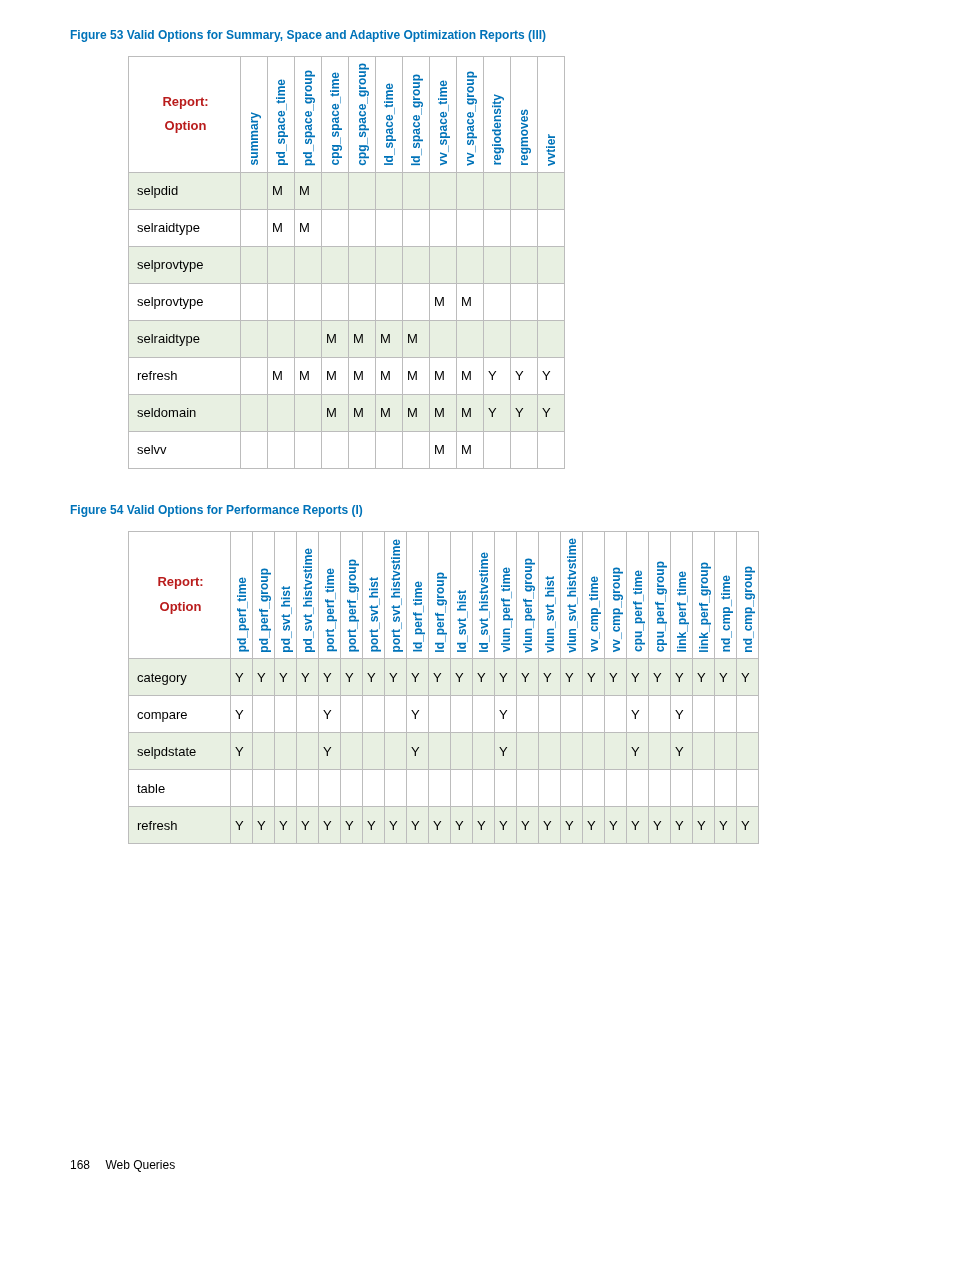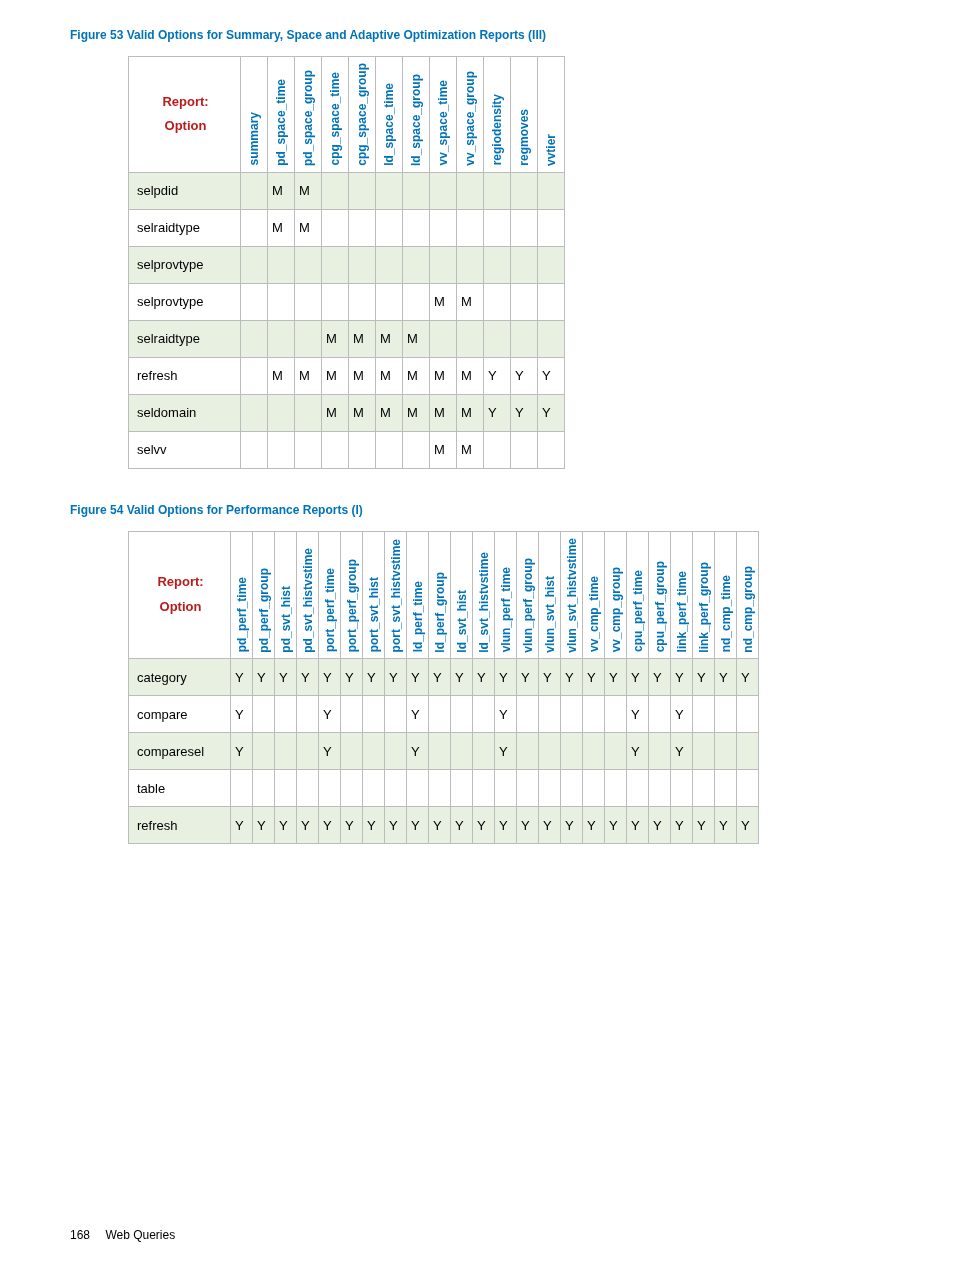--- a/index.html
+++ b/index.html
@@ -64,21 +64,21 @@
     height: 24px;
     box-sizing: content-box;
     font-size: 13px;
   }
   tr.zebra td, tr.zebra th.opt-col {
     background: #e8f0e2;
   }
   
   .page-footer {
     position: absolute;
-    top: 1228px;
+    top: 1158px;
     left: 70px;
     font-size: 12px;
   }
   .page-footer .pnum { margin-right: 12px; }
 </style>
 </head>
 <body>
 
 <div id="content">
     <div class="fig-title">Figure 53 Valid Options for Summary, Space and Adaptive Optimization Reports (III)</div>
@@ -426,21 +426,21 @@
             <td class="cell"></td>
             <td class="cell"></td>
             <td class="cell">Y</td>
             <td class="cell"></td>
             <td class="cell">Y</td>
             <td class="cell"></td>
             <td class="cell"></td>
             <td class="cell"></td>
           </tr>
           <tr class="zebra">
-            <th class="opt-col">comparesel</th>
+            <th class="opt-col">selpdstate</th>
             <td class="cell">Y</td>
             <td class="cell"></td>
             <td class="cell"></td>
             <td class="cell"></td>
             <td class="cell">Y</td>
             <td class="cell"></td>
             <td class="cell"></td>
             <td class="cell"></td>
             <td class="cell">Y</td>
             <td class="cell"></td>

